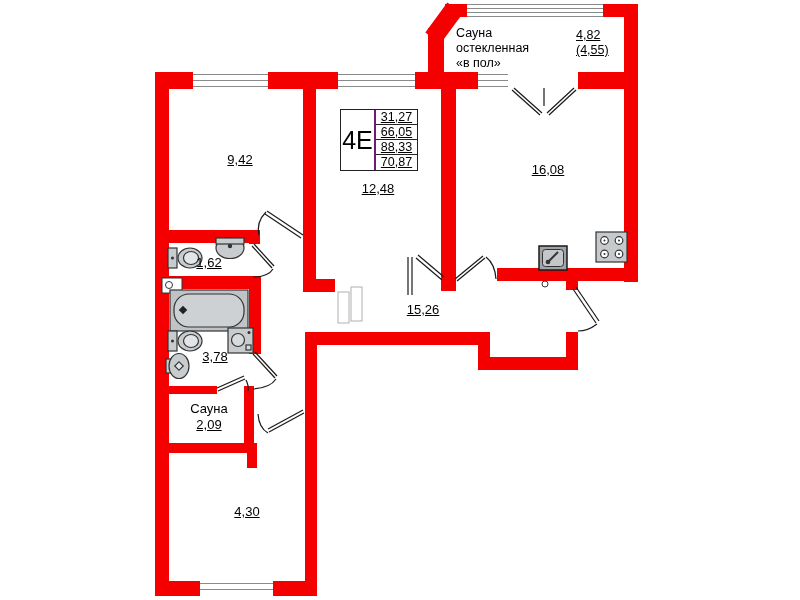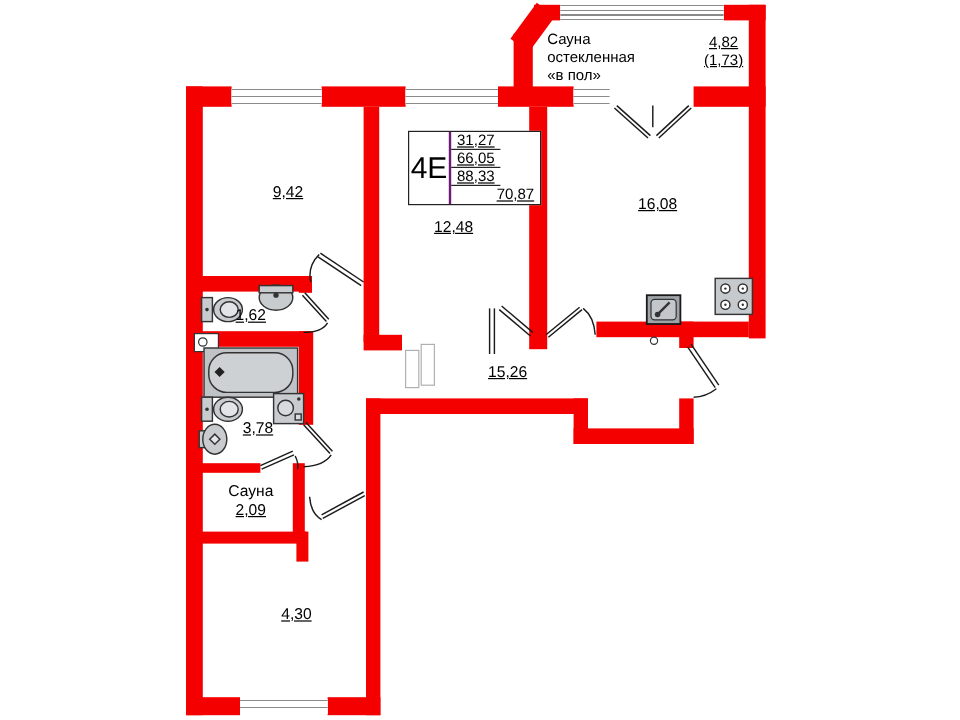--- a/index.html
+++ b/index.html
@@ -10,23 +10,23 @@
   .win4{position:absolute;background:#fff;background-image:repeating-linear-gradient(to bottom,#8a8a8a 0 1px,#fff 1px 4px);}
   .lbl{position:absolute;font-size:13px;line-height:15px;text-align:center;white-space:nowrap;}
   .u{text-decoration:underline;}
   .overlay{position:absolute;left:0;top:0;pointer-events:none;}
   .unit-table{position:absolute;left:340px;top:109px;display:flex;border:1px solid #222;background:#fff;}
   .unit-cell{width:33px;height:60px;border-right:2px solid #701a75;display:flex;align-items:center;justify-content:center;
              font-size:25px;text-align:right;}
   .unit-rows{display:flex;flex-direction:column;text-decoration:underline;}
   .unit-row{width:41px;height:15px;box-sizing:border-box;border-bottom:1px solid #222;font-size:12.5px;line-height:14px;
             text-align:center;}
-  .unit-row:last-child{border-bottom:none;margin-left:33px;}
+  .unit-row:last-child{border-bottom:none;}
   .loggia-txt{position:absolute;left:456px;top:26px;font-size:12.5px;line-height:15px;}
-  .loggia-num{position:absolute;left:576px;top:28px;width:54px;font-size:12.5px;line-height:15px;text-align:center;}
+  .loggia-num{position:absolute;left:576px;top:28px;width:54px;font-size:12.5px;line-height:15px;text-align:left;}
 </style>
 </head>
 <body>
 
 <div class="plan">
 
   <div class="wall" style="left:155px;top:72px;width:38px;height:17px"></div>
   <div class="wall" style="left:268px;top:72px;width:70px;height:17px"></div>
   <div class="wall" style="left:415px;top:72px;width:63px;height:17px"></div>
   <div class="wall" style="left:578px;top:72px;width:60px;height:17px"></div>
@@ -205,21 +205,21 @@
   <div class="lbl u" style="left:176px;top:417px;width:66px">2,09</div>
   <div class="lbl u" style="left:220px;top:504px;width:54px">4,30</div>
 
   <div class="loggia-txt">
     <div>Сауна</div>
     <div>остекленная</div>
     <div>«в пол»</div>
   </div>
   <div class="loggia-num">
     <div class="u">4,82</div>
-    <div class="u">(1,73)</div>
+    <div class="u">(4,55)</div>
   </div>
 
   <div class="unit-table">
     <div class="unit-cell">4Е</div>
     <div class="unit-rows">
       <div class="unit-row">31,27</div>
       <div class="unit-row">66,05</div>
       <div class="unit-row">88,33</div>
       <div class="unit-row">70,87</div>
     </div>

